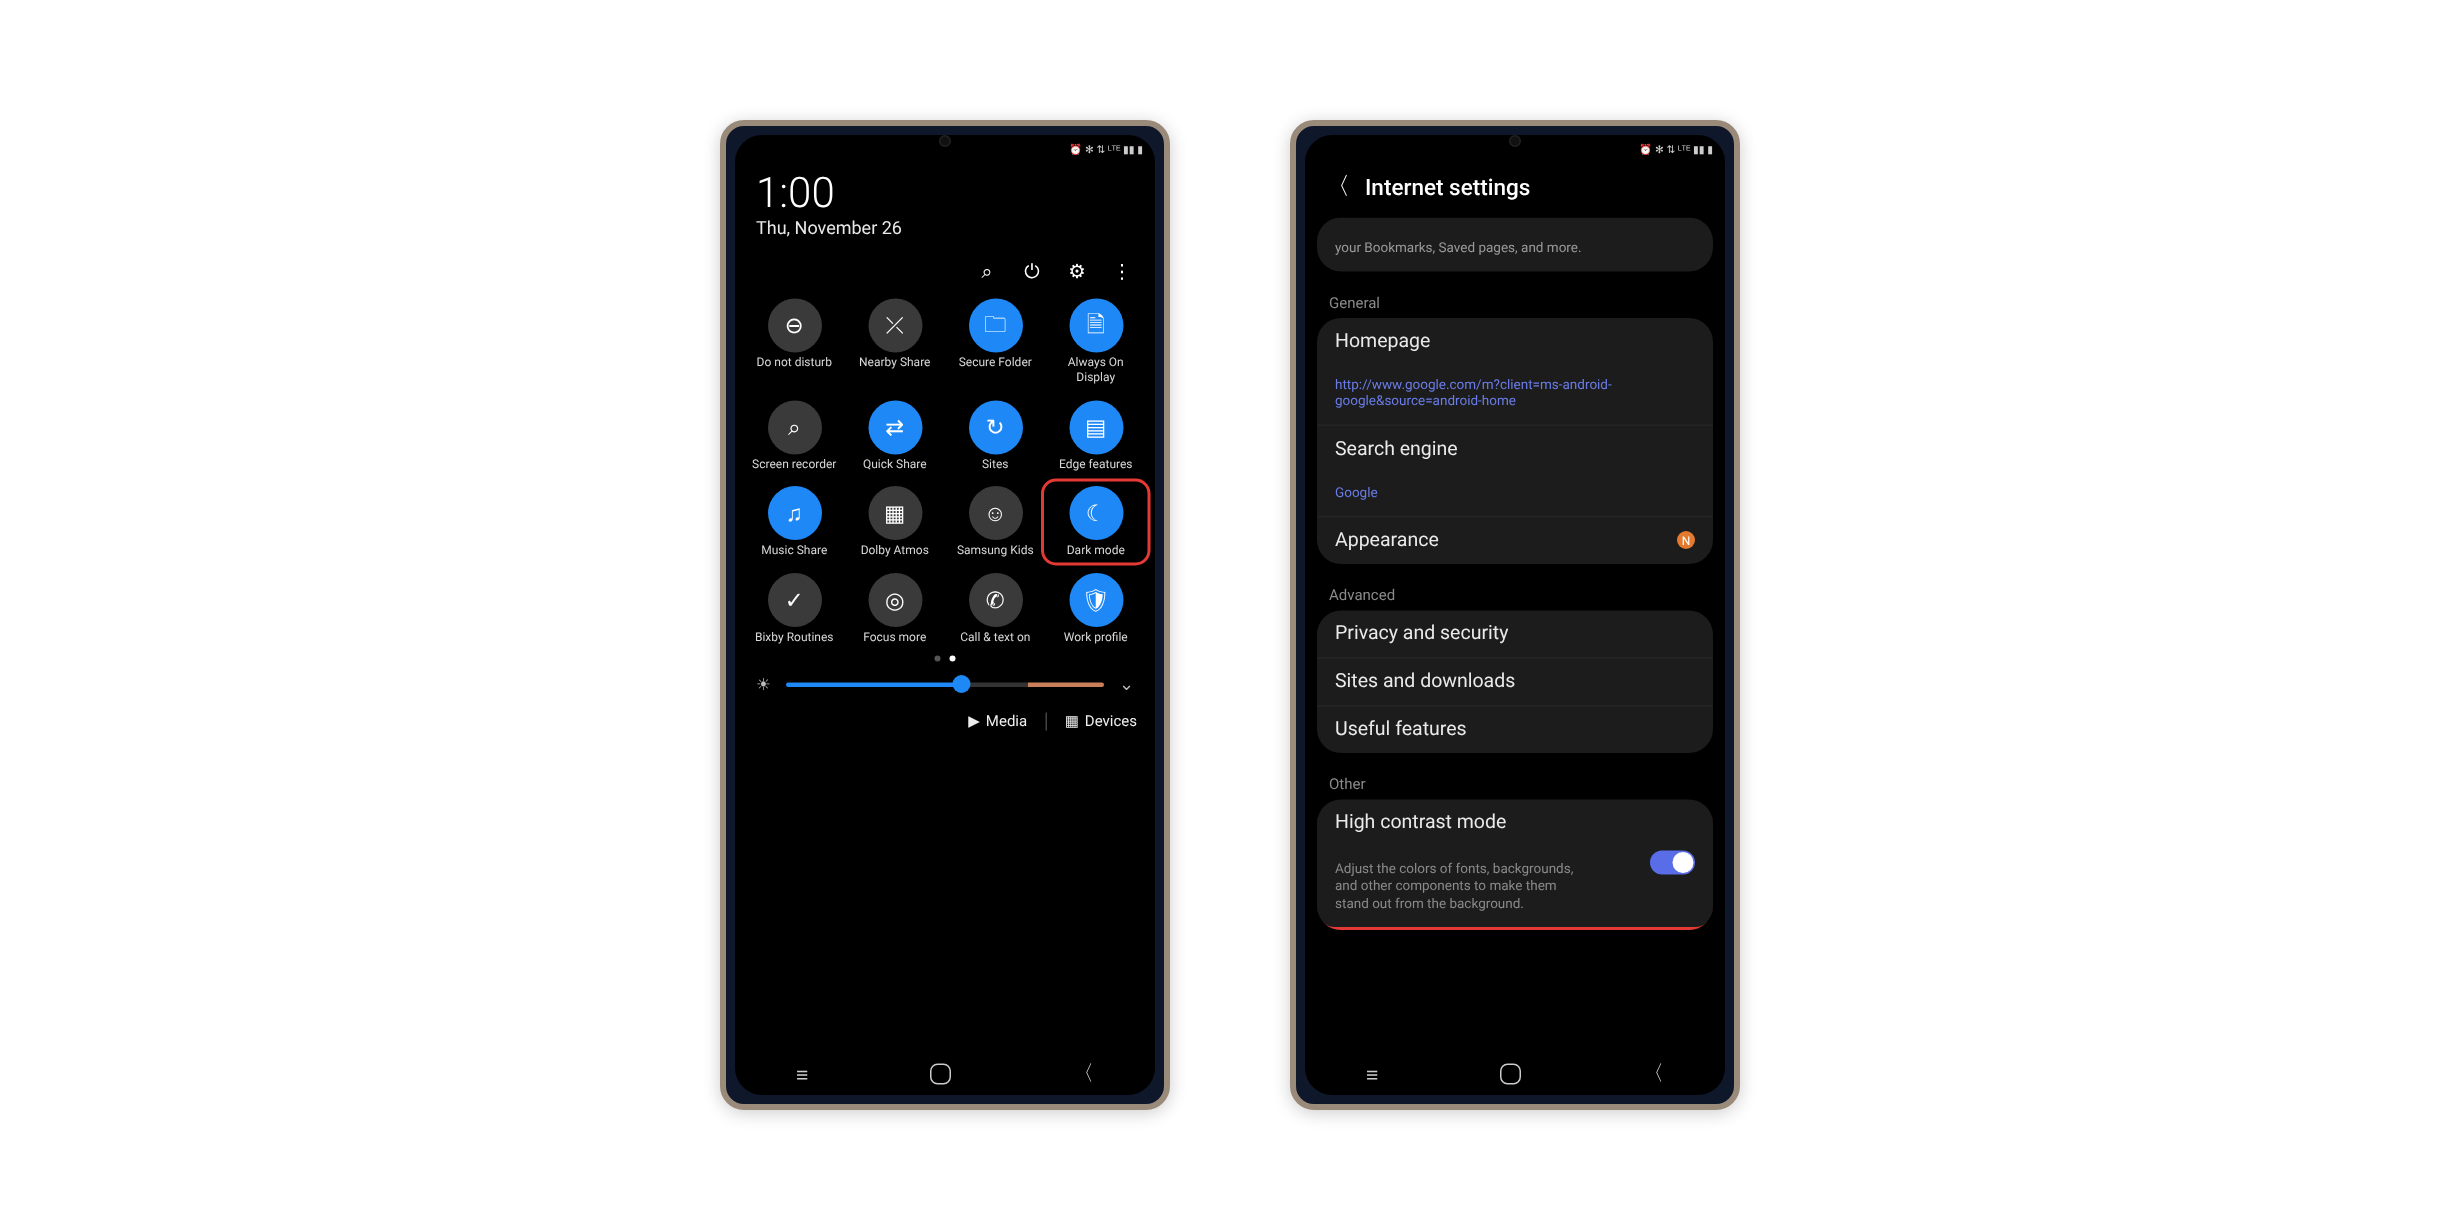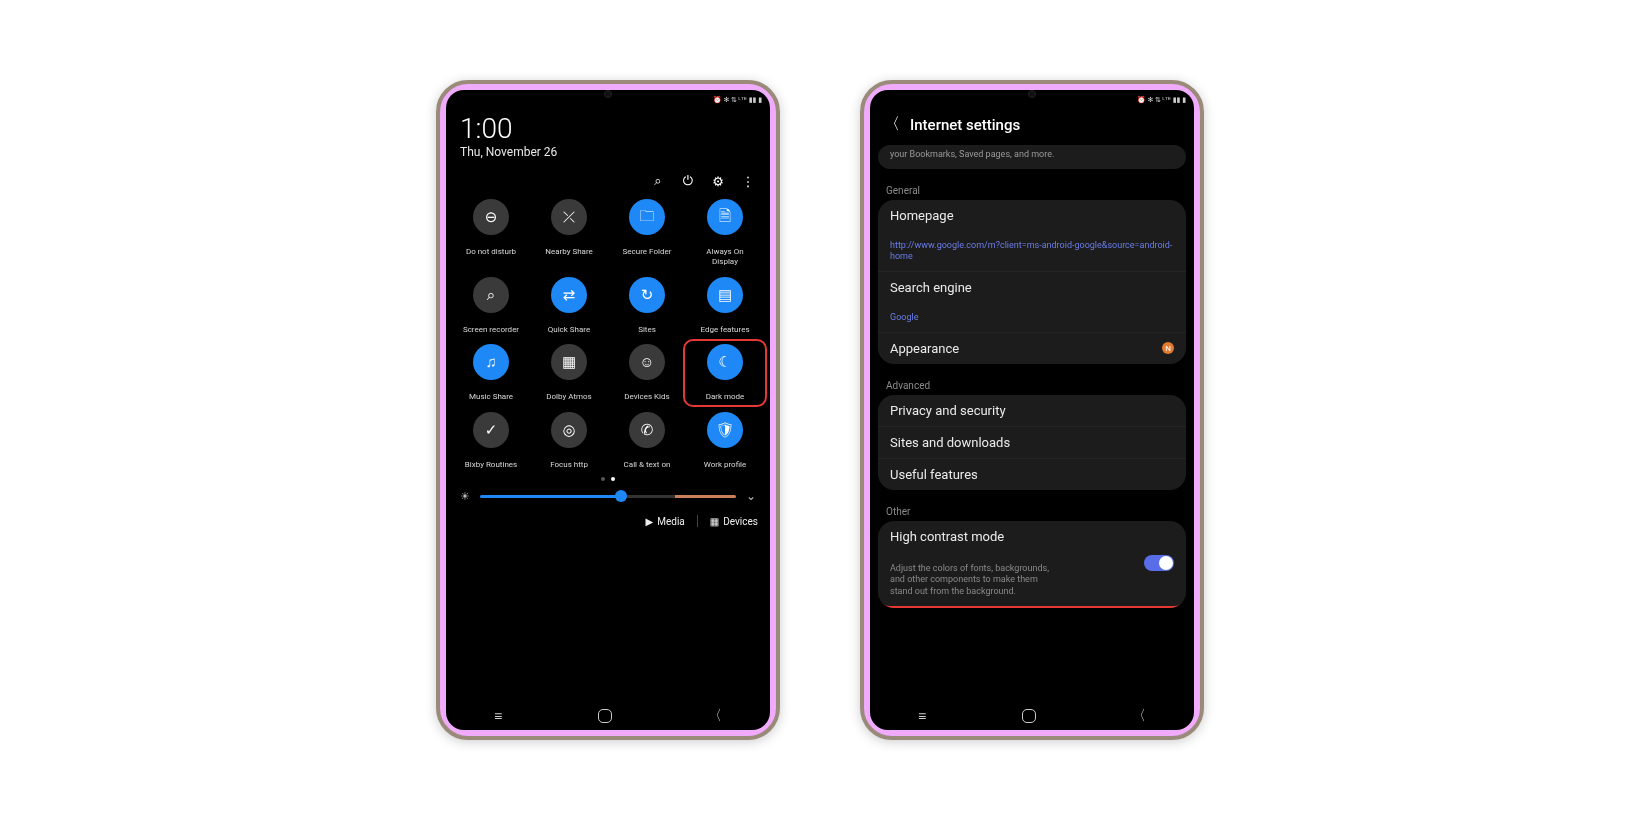--- a/index.html
+++ b/index.html
@@ -7,24 +7,24 @@
     font-family: -apple-system, BlinkMacSystemFont, "Segoe UI", Roboto, sans-serif;
     background: #fff;
     width: 1640px;
     height: 820px;
     display: flex;
     justify-content: center;
     align-items: center;
     gap: 80px;
   }
   .phone {
-    width: 344px;
+    width: 300px;
     height: 660px;
-    background: #f0abfc;
-    border-radius: 32px;
+    background: #0f172a;
+    border-radius: 16px;
     border: 4px solid #9a8a7a;
     position: relative;
     overflow: hidden;
     box-shadow: 0 2px 12px rgba(0,0,0,0.2);
   }
   .screen {
     position: absolute;
     inset: 6px;
     background: #000;
     border-radius: 18px;
@@ -88,21 +88,21 @@
     align-items: center;
     justify-content: center;
     font-size: 15px;
     color: #fff;
   }
   .tile-circle.on { background: #1e88f7; }
   .tile-label {
     font-size: 8px;
     line-height: 1.2;
     color: #d8d8d8;
-    margin-top: 12px;
+    margin-top: 2px;
     max-width: 60px;
   }
   .highlight-red {
     position: absolute;
     top: -5px; left: -5px; right: -5px; bottom: -5px;
     border: 2px solid #e53935;
     border-radius: 10px;
     pointer-events: none;
   }
   .pager {
@@ -176,20 +176,21 @@
   .section-label {
     font-size: 10px;
     color: #8a8a8a;
     padding: 8px 8px 4px 8px;
   }
   .info-text {
     font-size: 9px;
     color: #9a9a9a;
     padding: 4px 12px 8px 12px;
     line-height: 1.3;
+    margin-top: 12px;
   }
   .row {
     padding: 8px 12px;
     display: flex;
     align-items: center;
     justify-content: space-between;
     border-top: 1px solid rgba(255,255,255,0.04);
   }
   .row:first-child { border-top: none; }
   .row-main { display:flex; flex-direction:column; gap:17px; flex:1; }
@@ -273,34 +274,34 @@
         <div class="tile">
           <div class="tile-circle on">♫</div>
           <div class="tile-label">Music Share</div>
         </div>
         <div class="tile">
           <div class="tile-circle">▦</div>
           <div class="tile-label">Dolby Atmos</div>
         </div>
         <div class="tile">
           <div class="tile-circle">☺</div>
-          <div class="tile-label">Devices Kids</div>
+          <div class="tile-label">Samsung Kids</div>
         </div>
         <div class="tile">
           <div class="tile-circle on">☾</div>
           <div class="tile-label">Dark mode</div>
           <div class="highlight-red"></div>
         </div>
         <div class="tile">
           <div class="tile-circle">✓</div>
           <div class="tile-label">Bixby Routines</div>
         </div>
         <div class="tile">
           <div class="tile-circle">◎</div>
-          <div class="tile-label">Focus http</div>
+          <div class="tile-label">Focus more</div>
         </div>
         <div class="tile">
           <div class="tile-circle">✆</div>
           <div class="tile-label">Call &amp; text on</div>
         </div>
         <div class="tile">
           <div class="tile-circle on">🛡</div>
           <div class="tile-label">Work profile</div>
         </div>
       </div>

